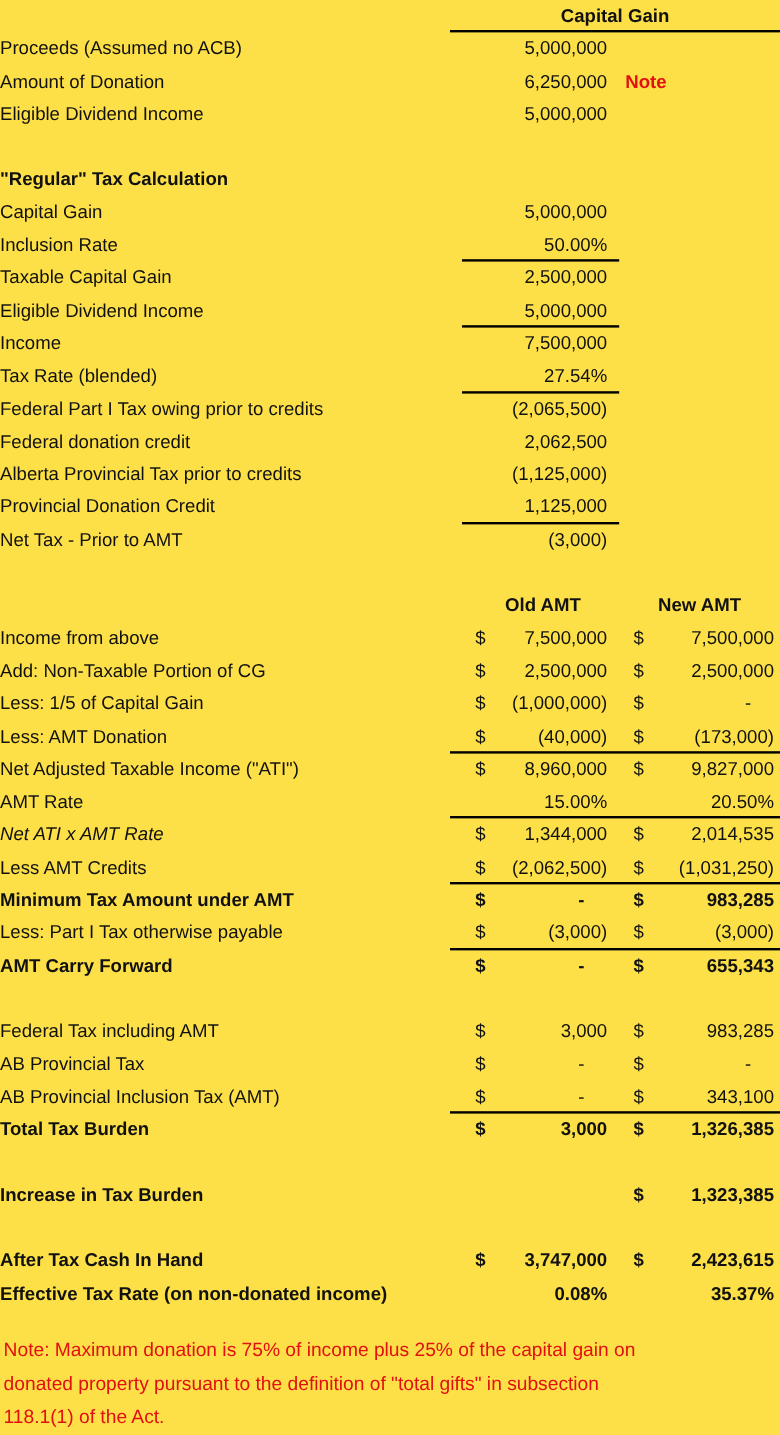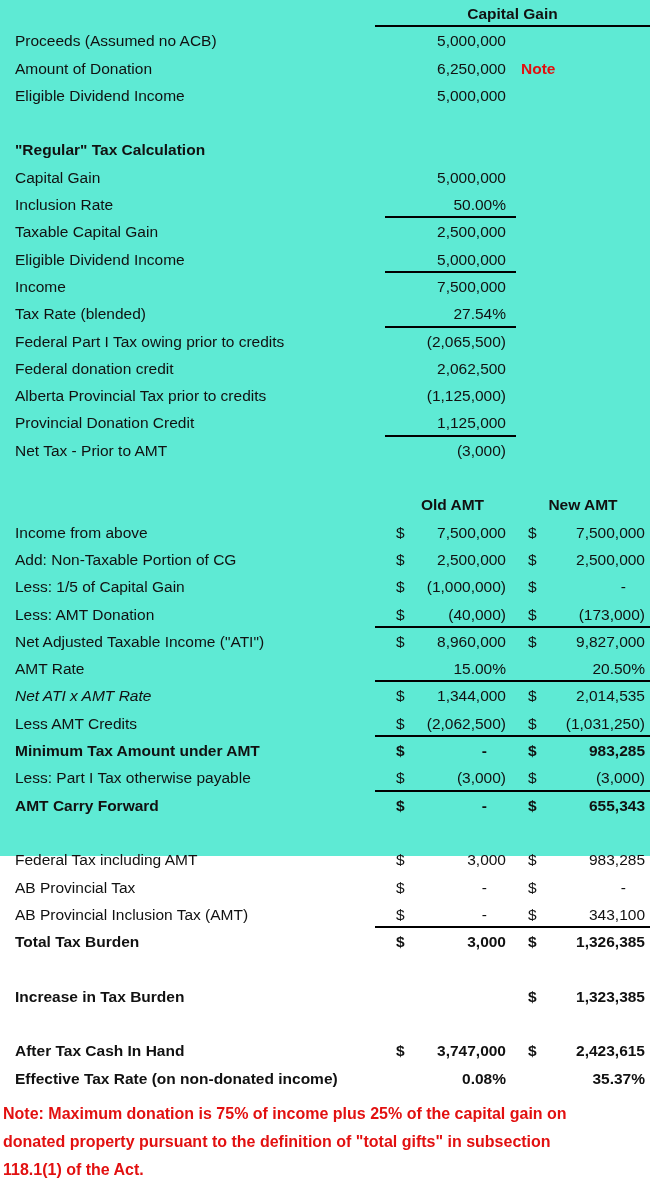--- a/index.html
+++ b/index.html
@@ -3,24 +3,24 @@
 <meta charset="utf-8">
 <style>
   :root{ --rh:27.3px; --red:#e21010; --line:#000; }
   *{ box-sizing:border-box; margin:0; padding:0; }
   html,body{ background:#fff; }
   body{
     width:650px; height:1196px; overflow:hidden;
     font-family:"Liberation Sans", sans-serif;
     font-size:15.5px; color:#111;
   }
-  .sheet{ width:650px; height:856px; background:#5eead4; }
+  .sheet{ width:650px; height:1196px; background:#fde047; }
 
   .r{ display:flex; height:var(--rh); line-height:var(--rh); align-items:stretch; }
-  .l{ flex:0 0 375px; padding-left:15px; white-space:nowrap; overflow:visible; }
+  .l{ flex:0 0 375px; padding-left:0; white-space:nowrap; overflow:visible; }
 
   
   .v1{ flex:0 0 131px; margin-left:10px; text-align:right; padding-right:10px; white-space:nowrap; }
   .nt{ flex:1 1 auto; padding-left:5px; color:var(--red); font-weight:700; }
 
   
   .g{ flex:0 0 275px; display:flex; }
   .c1{ flex:0 0 141px; display:flex; justify-content:space-between; padding-left:21px; padding-right:10px; white-space:nowrap; }
   .c2{ flex:0 0 134px; display:flex; justify-content:space-between; padding-left:12px; padding-right:5px; white-space:nowrap; }
 
@@ -28,22 +28,22 @@
   .b{ font-weight:700; }
   .i .l{ font-style:italic; }
   .dash{ margin-right:19px; }
 
   .merged{ flex:0 0 275px; text-align:center; font-weight:700; }
   .h1{ flex:0 0 141px; text-align:center; font-weight:700; padding-left:14px; }
   .h2{ flex:0 0 134px; text-align:center; font-weight:700; }
   .mt{ margin-top:var(--rh); }
 
   .footnote{
-    margin-top:8px; padding-left:3px; padding-right:6px;
-    color:var(--red); font-weight:700; font-size:16px; line-height:28px;
+    margin-top:20px; padding-left:3px; padding-right:6px;
+    color:var(--red); font-weight:400; font-size:16px; line-height:28px;
   }
 </style>
 </head>
 <body style="color: rgb(17, 17, 17);">
 
 <div class="sheet">
 
   <div class="r">
     <div class="l"></div>
     <div class="merged u">Capital Gain</div>

